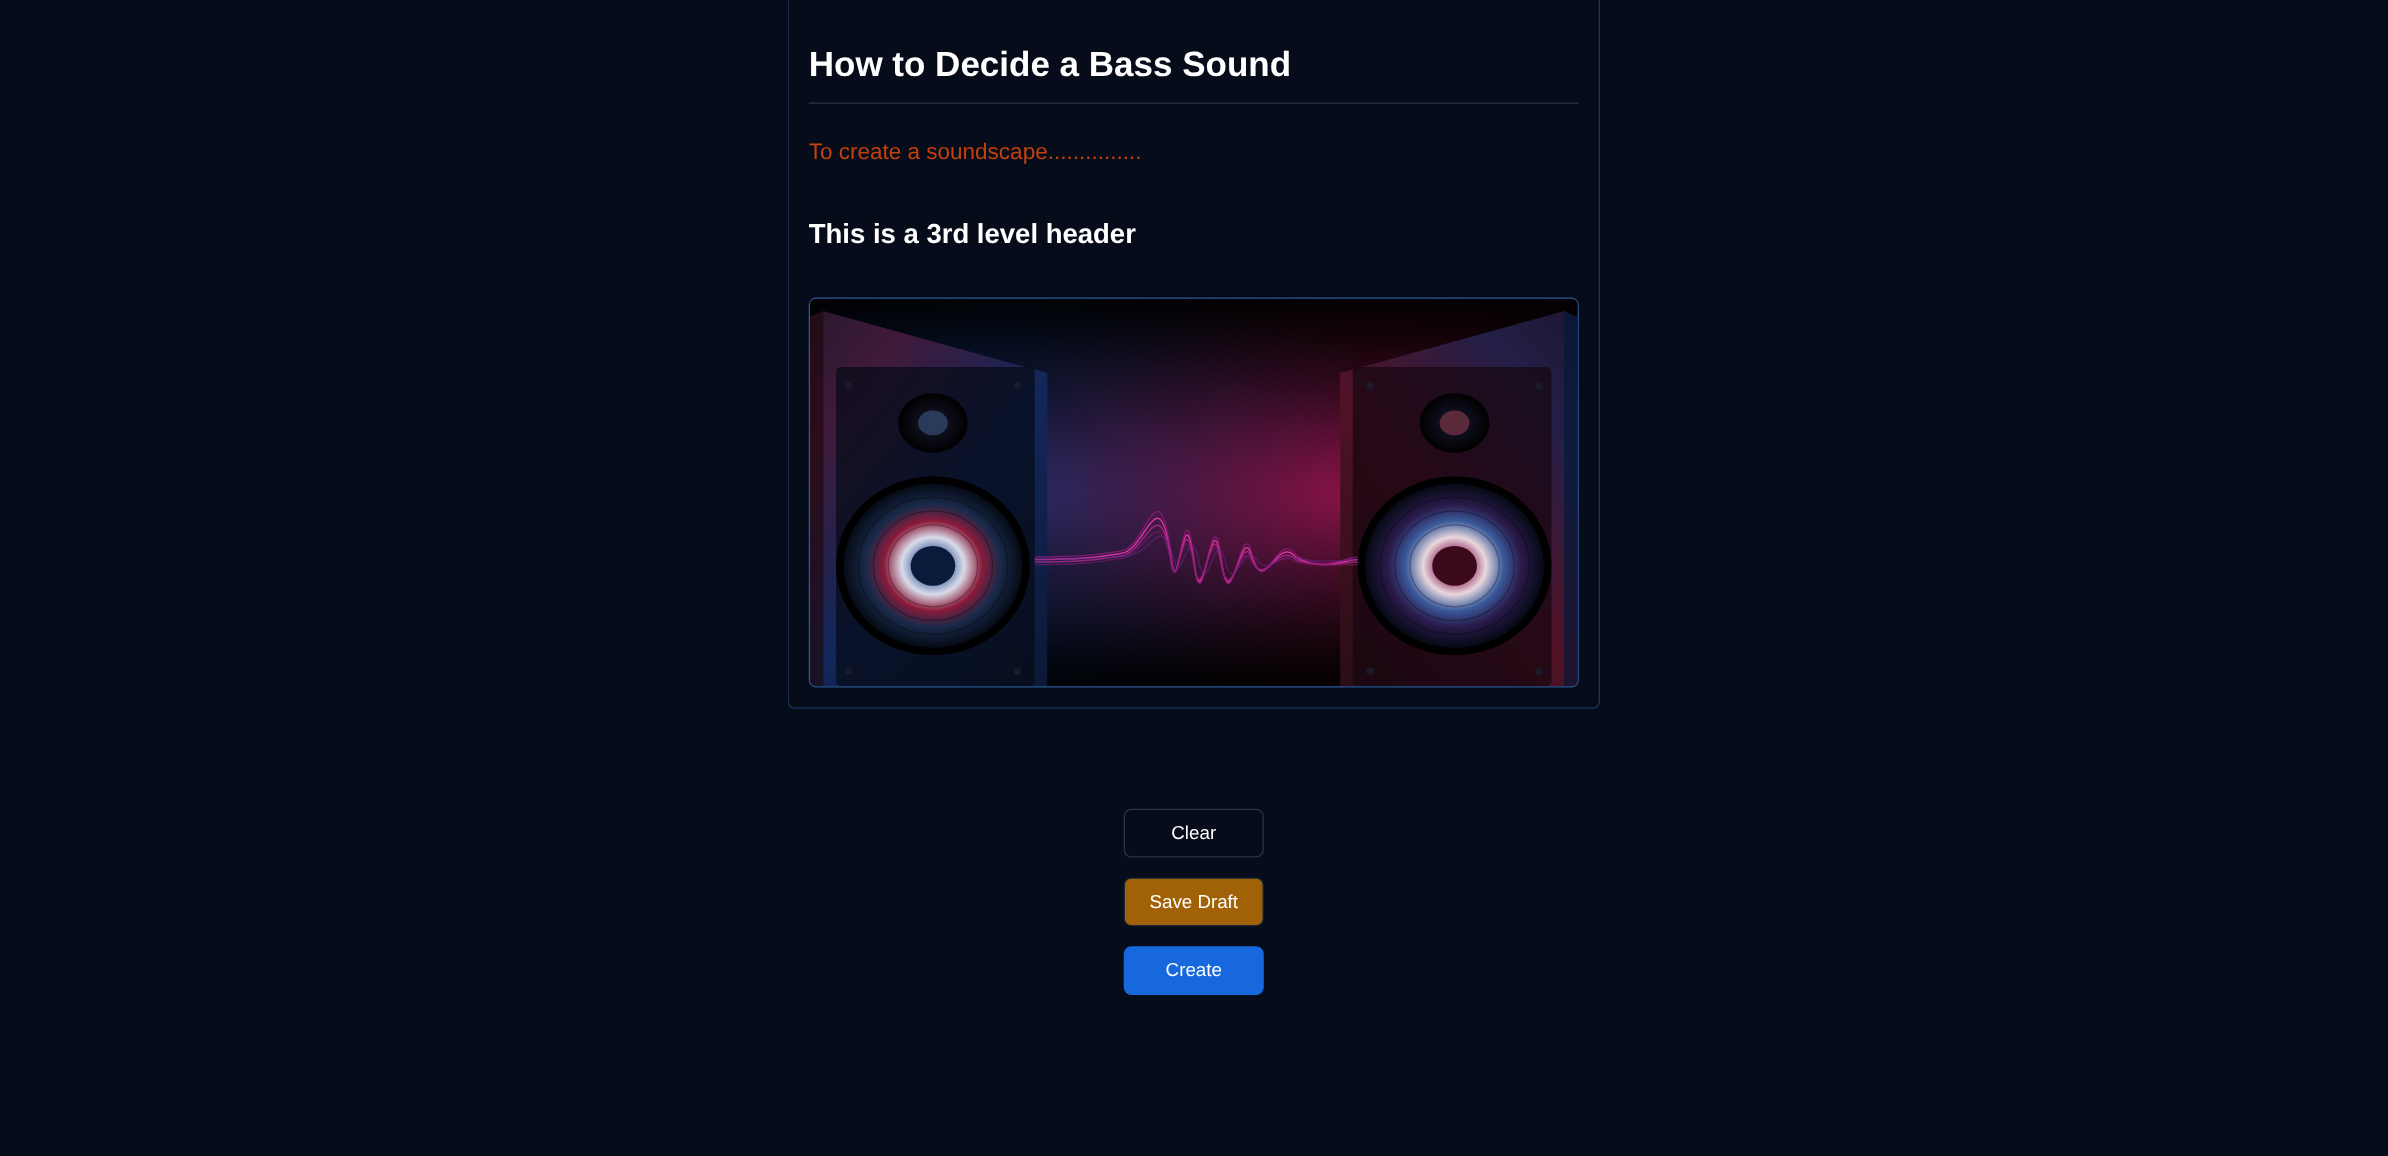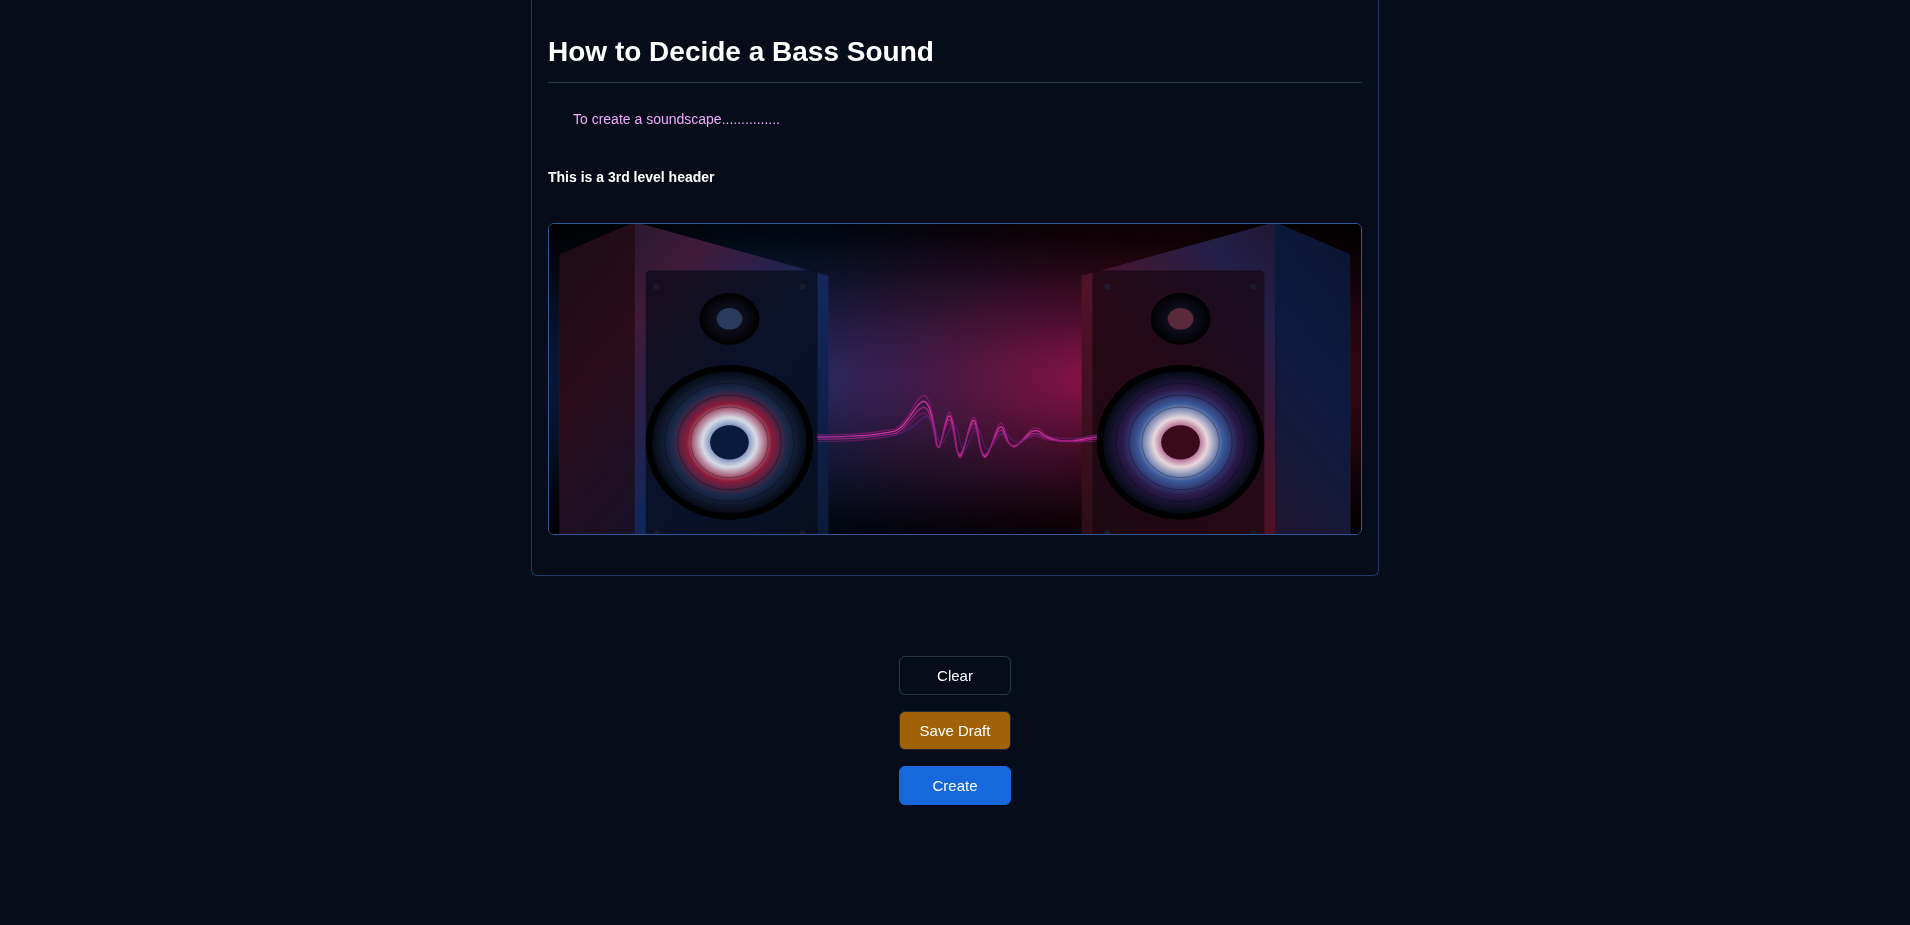--- a/index.html
+++ b/index.html
@@ -7,47 +7,46 @@
   background: #060c19;
   font-family: 'Segoe UI', Tahoma, Geneva, Verdana, sans-serif;
   color: #e8ecf1;
   min-height: 925px;
   width: 1910px;
   display: flex;
   flex-direction: column;
   align-items: center;
 }
 .editor-card {
-  width: 848px;
+  width: 650px;
   margin-top: 0;
   border: 1px solid #1b3a66;
   border-top: none;
   border-radius: 0 0 6px 6px;
-  padding: 16px 16px 40px 16px;
+  padding: 16px 16px 16px 16px;
   background: #060c19;
 }
 .article-title {
   font-size: 28px;
   font-weight: 700;
   color: #ffffff;
   padding: 20px 0 14px 0;
 }
 .title-divider {
   border: none;
   border-top: 1px solid #2a3649;
   margin-bottom: 28px;
 }
 .article-paragraph {
-  font-size: 14px;
-  color: #f0abfc;
+  font-size: 18px;
+  color: #c2410c;
   margin-bottom: 42px;
-  margin-left: 25px;
 }
 .article-h3 {
-  font-size: 14px;
+  font-size: 22px;
   font-weight: 700;
   color: #ffffff;
   margin-bottom: 38px;
 }
 .image-container {
   width: 100%;
   height: 312px;
   border: 1px solid #2e5a9c;
   border-radius: 6px;
   overflow: hidden;

